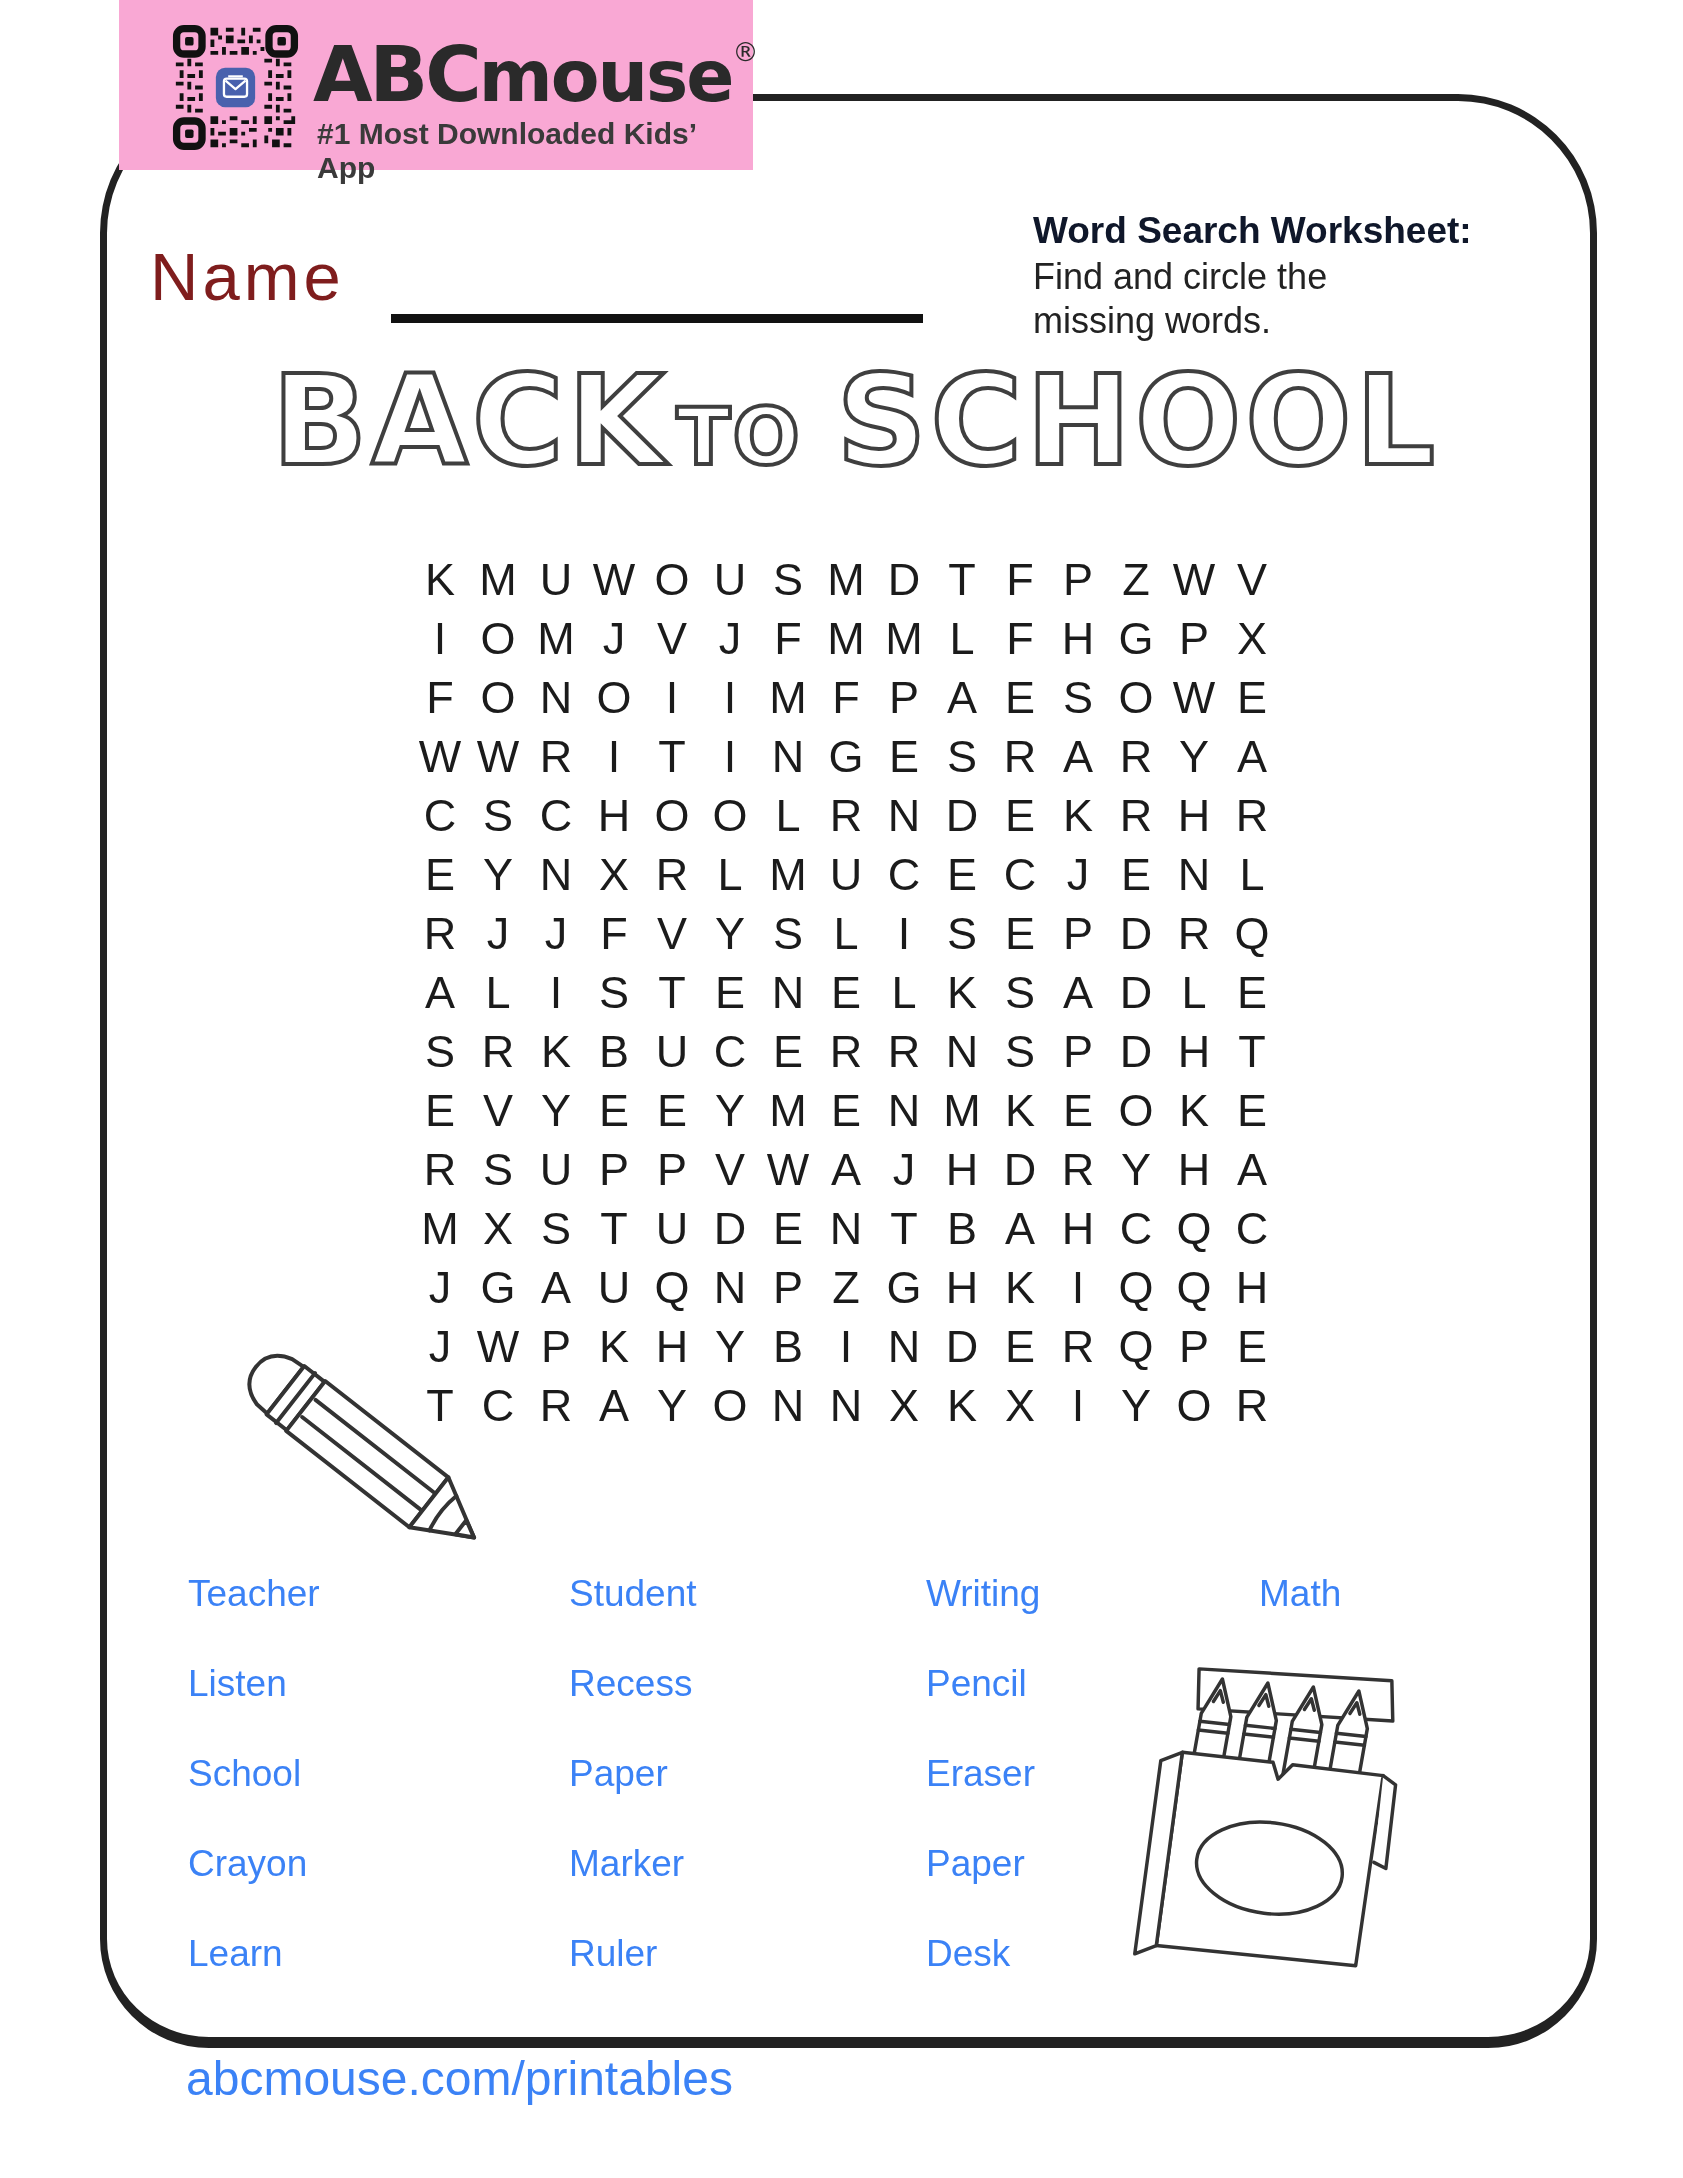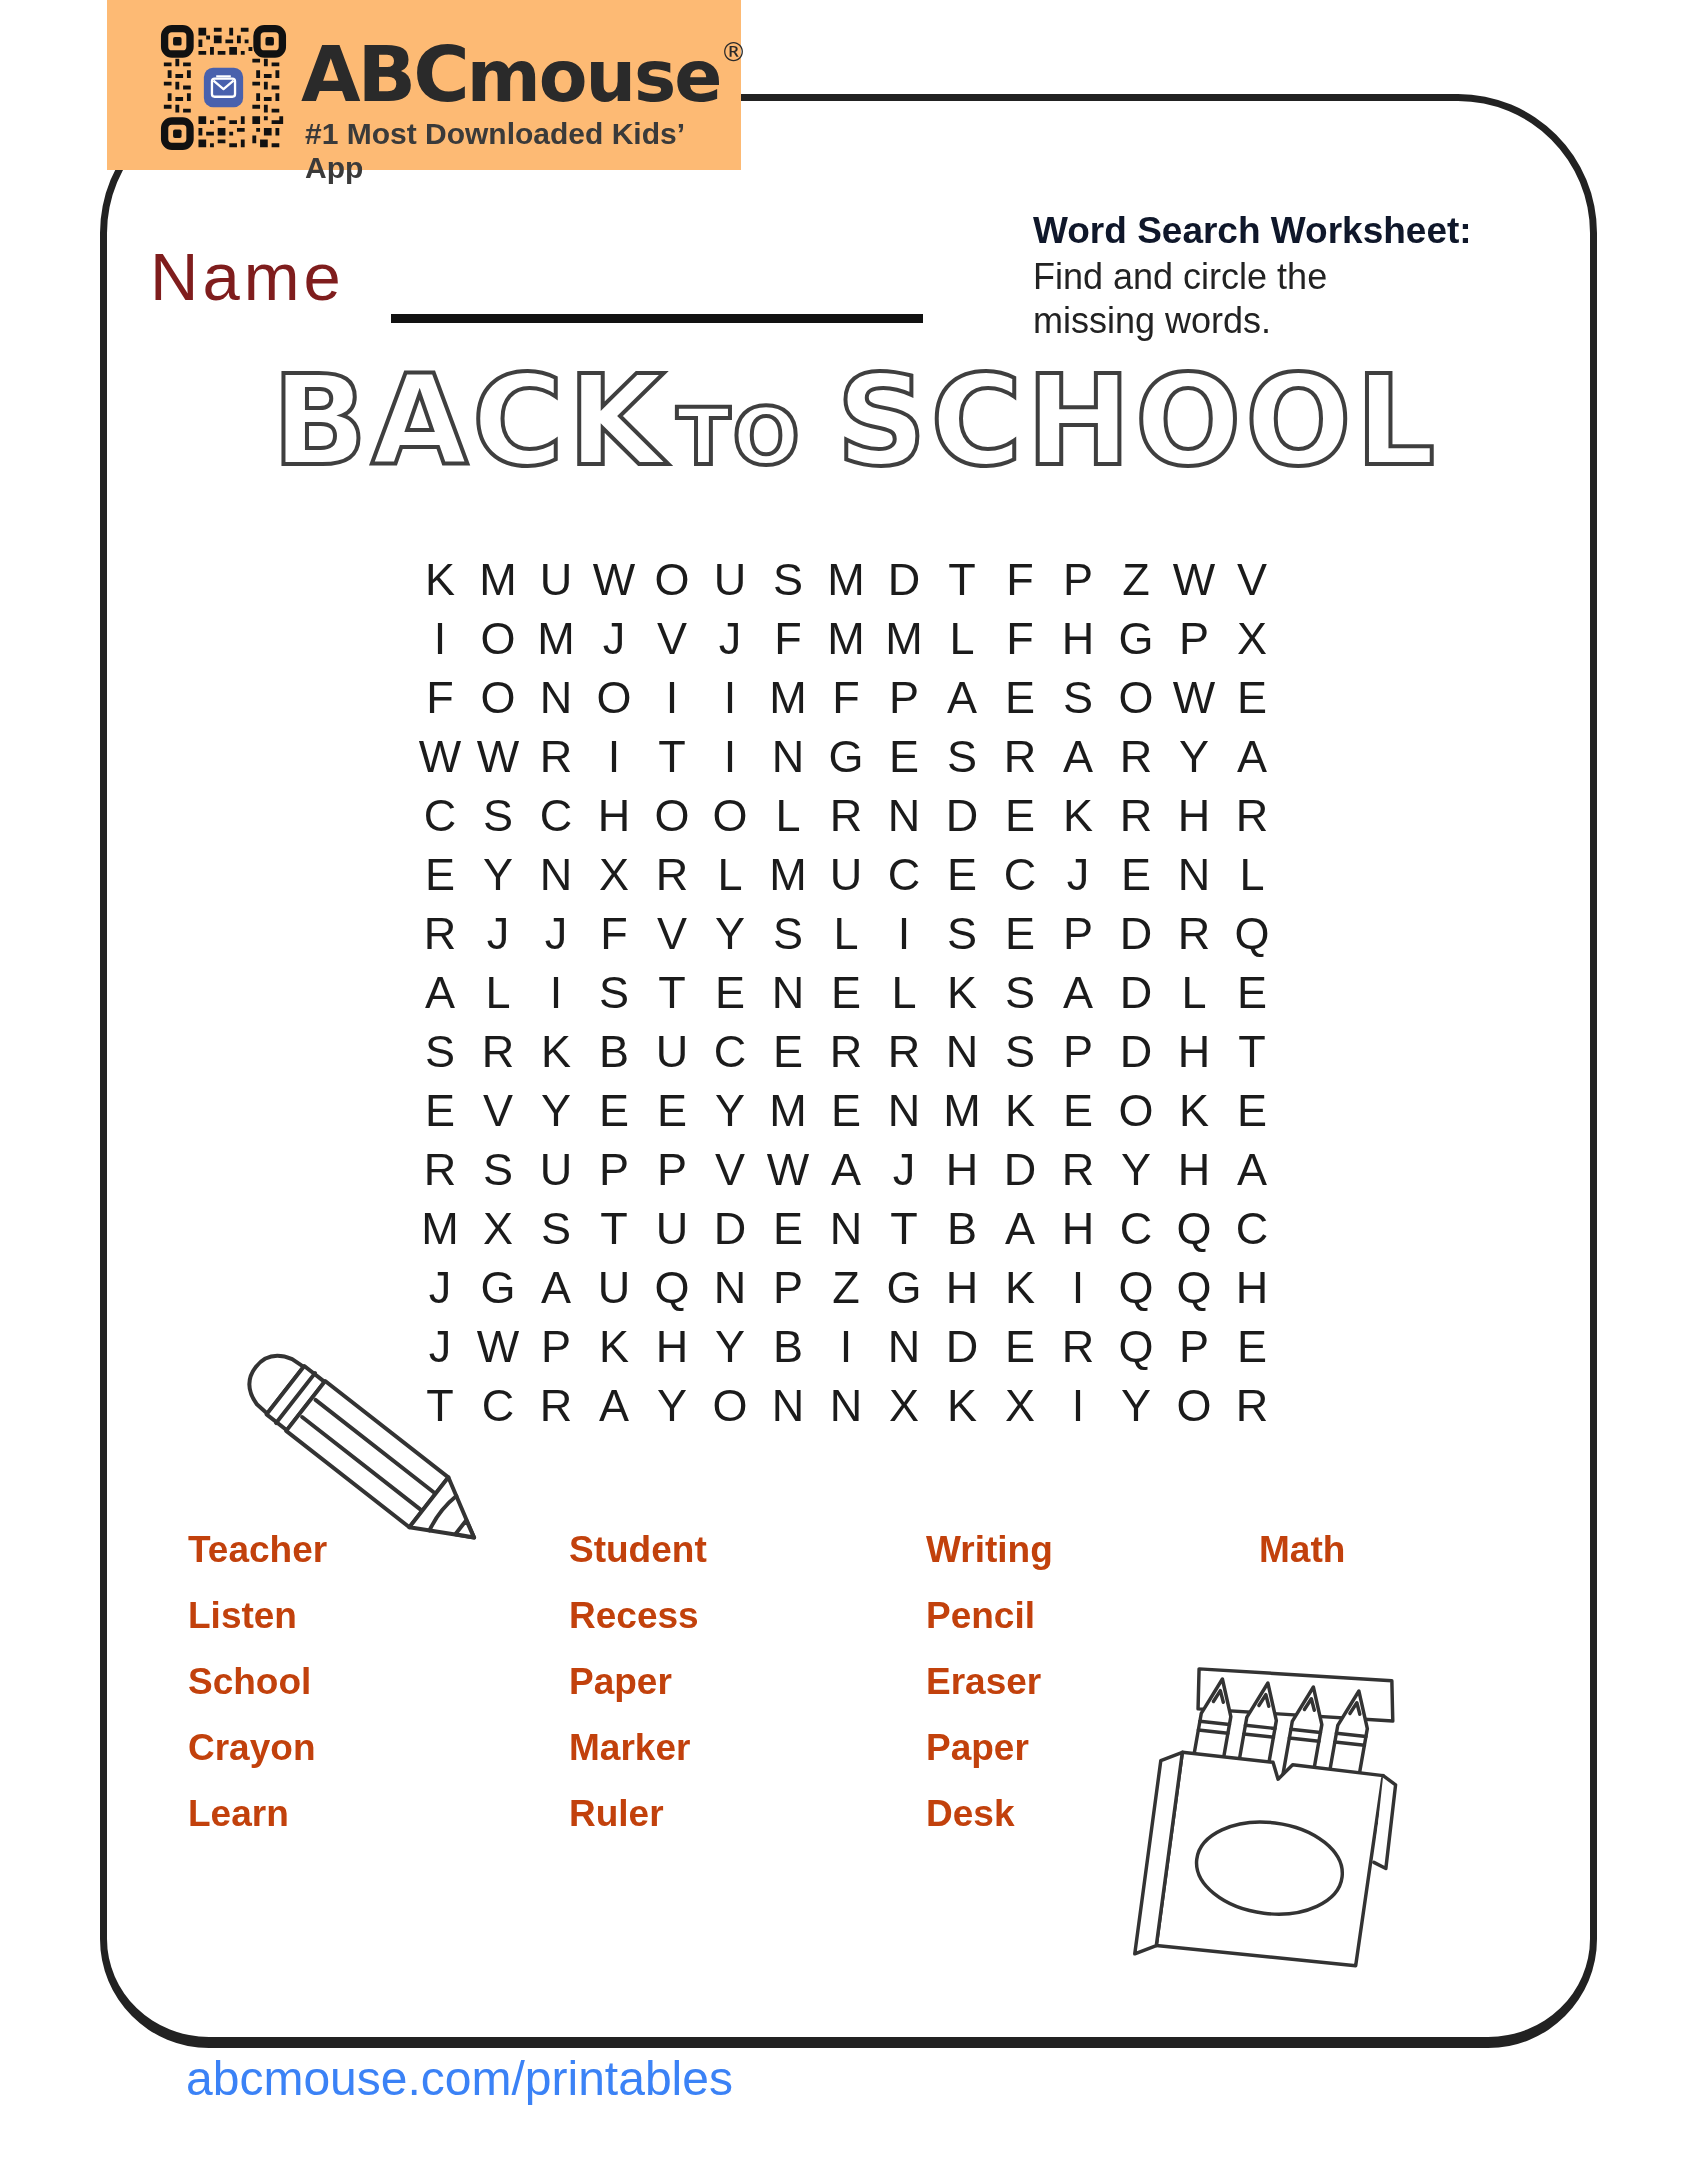--- a/index.html
+++ b/index.html
@@ -5,21 +5,21 @@
   html,body{margin:0;padding:0;background:#fff;}
   #page{position:relative;width:1683px;height:2178px;background:#fff;overflow:hidden;
         font-family:"Liberation Sans",sans-serif;color:#1c1c1c;}
 
   
   #border{position:absolute;left:100px;top:94px;width:1483px;height:1936px;
           border:7px solid #222;border-bottom-width:11px;
           border-radius:139px 139px 109px 109px;}
 
   
-  #logo-block{position:absolute;left:107px;top:0;width:634px;height:170px;background:#fdba74;}
+  #logo-block{position:absolute;left:119px;top:0;width:634px;height:170px;background:#f9a8d4;}
   #qr{position:absolute;left:53px;top:24px;width:127px;height:127px;}
   #logo-text{position:absolute;left:194px;top:30px;white-space:nowrap;
              font-family:"DejaVu Sans",sans-serif;}
   .logo-abc{font-size:77px;font-weight:900;letter-spacing:-3px;color:#2a2a2a;}
   .logo-mouse{font-size:71px;font-weight:700;letter-spacing:-2px;color:#2a2a2a;}
   .logo-reg{font-size:26px;font-weight:400;vertical-align:40px;color:#2a2a2a;}
   #tagline{position:absolute;left:198px;top:117px;font-size:30px;font-weight:700;
            color:#3a3a3a;letter-spacing:0;}
 
   
@@ -41,21 +41,21 @@
 
   
   #letter-grid{position:absolute;left:411px;top:550px;display:grid;
                grid-template-columns:repeat(15,58px);grid-auto-rows:59px;
                font-size:45px;color:#1b1b1b;}
   #letter-grid .cell{display:flex;align-items:center;justify-content:center;}
 
   
   .word-col{position:absolute;top:1527px;}
   #word-col-0{left:188px;} #word-col-1{left:569px;} #word-col-2{left:926px;} #word-col-3{left:1259px;}
-  .word{font-size:37px;font-weight:700;color:#c2410c;line-height:46px;margin-bottom:20px;}
+  .word{font-size:37px;font-weight:400;color:#3b82f6;line-height:46px;margin-bottom:20px;margin-top:44px;}
 
   
   #pencil{position:absolute;left:220px;top:1317px;}
   #crayons{position:absolute;left:1117px;top:1622px;}
 
   
   #footer-site{position:absolute;left:186px;top:2051px;font-size:48px;font-weight:400;color:#3b82f6;}
   #footer-legal{position:absolute;right:142px;top:2041px;width:1040px;text-align:right;
                 font-size:23px;line-height:31px;color:#111;}
 </style>

